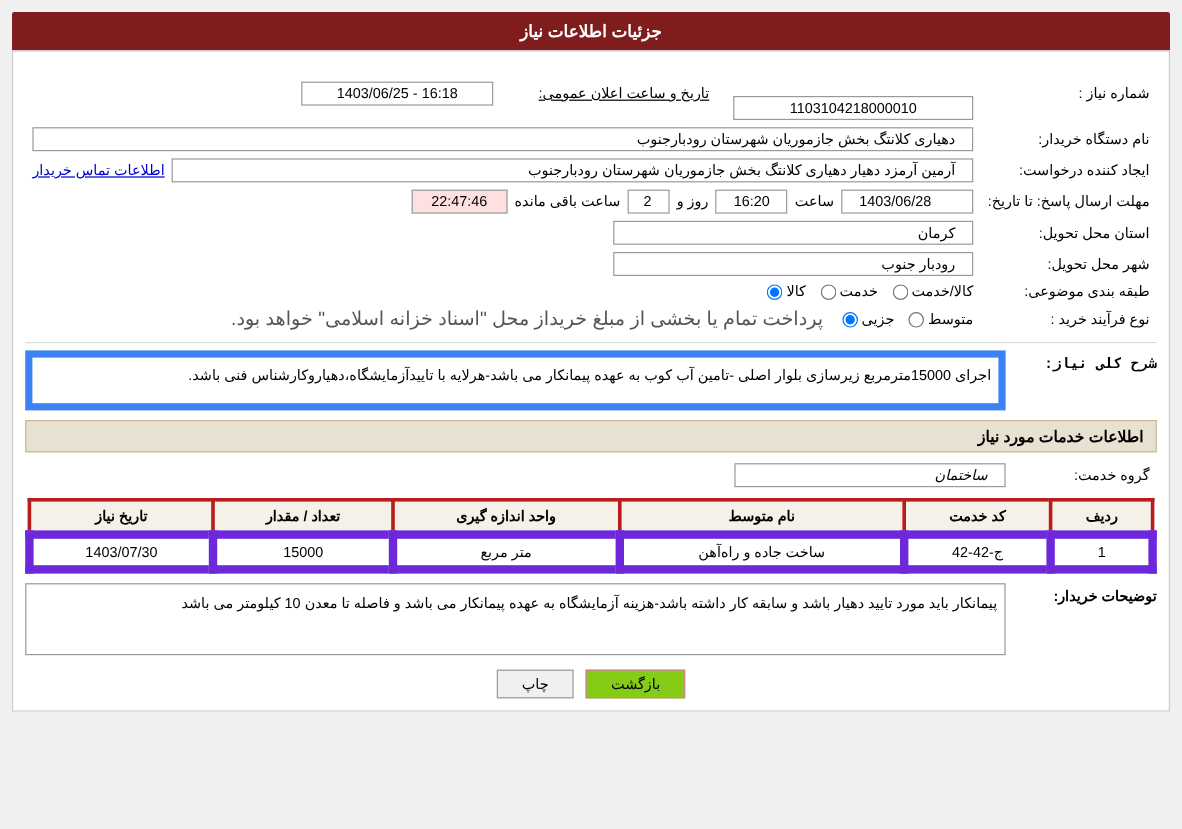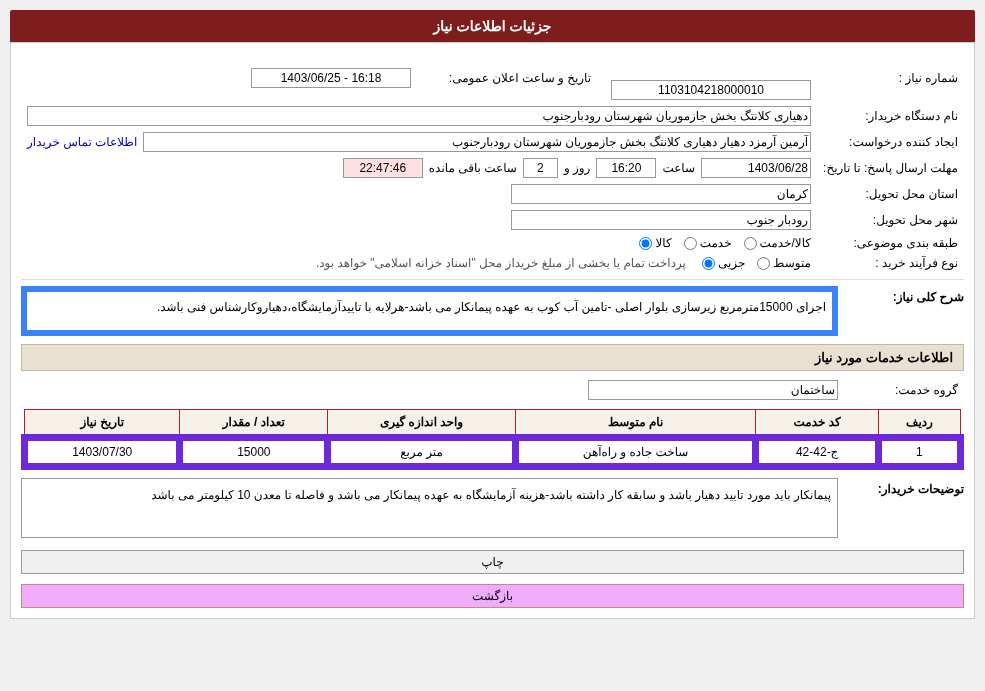--- a/index.html
+++ b/index.html
@@ -45,39 +45,40 @@
       white-space: nowrap;
       font-weight: normal;
       width: 120px;
     }
     .value-cell {
       text-align: right;
     }
     .input-like {
       border: 1px solid #999;
       background: #fff;
-      padding: 2px 2px;
+      padding: 2px 14px;
       display: inline-block;
       min-height: 20px;
       text-align: right;
     }
     .input-medium {
       width: 200px;
     }
     .input-small {
       width: 120px;
     }
     .row-flex {
       display: flex;
       align-items: center;
       gap: 6px;
       direction: rtl;
     }
     .blue-link {
       color: #0000cc;
+      text-decoration: underline;
       cursor: pointer;
       text-align: right;
     }
     .section-title {
       background: #e8e0d0;
       border: 1px solid #c8b89a;
       padding: 5px 10px;
       font-weight: bold;
       font-size: 13px;
       margin: 8px 0 6px 0;
@@ -109,50 +110,49 @@
       font-size: 12px;
       direction: rtl;
     }
     .service-table {
       width: 100%;
       border-collapse: collapse;
       margin: 6px 0;
     }
     .service-table th {
       background: #f5f0e8;
-      border: 1px solid #b91c1c;
+      border: 3px solid #b91c1c;
       padding: 5px 8px;
       text-align: center;
       font-size: 12px;
       font-weight: bold;
     }
     .service-table td {
       border: 7px solid #6d28d9;
       padding: 4px 8px;
       text-align: center;
       font-size: 12px;
     }
     .button-row {
       display: flex;
       justify-content: center;
       gap: 10px;
       margin-top: 12px;
       direction: ltr;
-      flex-direction: column;
     }
     .btn {
       padding: 4px 20px;
       border: 1px solid #999;
       cursor: pointer;
       font-size: 12px;
       font-family: Tahoma, Arial, sans-serif;
       background: #f0f0f0;
     }
     .btn-back {
-      background: #f0abfc;
+      background: #84cc16;
       border-color: #cc8888;
     }
     .btn-print {
       background: #f0f0f0;
       border-color: #999;
     }
     .relative-container {
       position: relative;
       overflow: hidden;
     }
@@ -176,21 +176,21 @@
   </div>
   <div class="main-content relative-container">
 
     <table class="info-table">
       <tbody>
           <tr>
         <td class="label-cell">شماره نیاز :</td>
         <td class="value-cell" style="width:220px;">
           <div class="input-like input-medium" style="width:200px; text-align:center; direction:ltr;margin-top:24px;">1103104218000010</div>
         </td>
-        <td class="label-cell" style="width:180px;">تاریخ و ساعت اعلان عمومی:</td>
+        <td class="label-cell" style="width:180px;text-decoration:underline;">تاریخ و ساعت اعلان عمومی:</td>
         <td class="value-cell">
           <div class="input-like" style="width:160px; text-align:center; direction:ltr;">1403/06/25 - 16:18</div>
         </td>
       </tr>
 
       <tr>
         <td class="label-cell">نام دستگاه خریدار:</td>
         <td colspan="3" class="value-cell">
           <div class="input-like" style="width:100%; min-width:500px;">دهیاری کلانتگ بخش جازموریان شهرستان رودبارجنوب</div>
         </td>
@@ -203,21 +203,21 @@
             <div class="input-like" style="flex:1;">آرمین آرمزد دهیار دهیاری کلانتگ بخش جازموریان شهرستان رودبارجنوب</div>
             <span class="blue-link">اطلاعات تماس خریدار</span>
           </div>
         </td>
       </tr>
 
       <tr>
         <td class="label-cell">مهلت ارسال پاسخ: تا تاریخ:</td>
         <td colspan="3" class="value-cell">
           <div class="row-flex" style="flex-wrap:nowrap;">
-            <div class="input-like input-small" style="width:110px; direction:ltr; text-align:right;">1403/06/28</div>
+            <div class="input-like input-small" style="width:110px; direction:ltr; text-align:left;">1403/06/28</div>
             <span>ساعت</span>
             <div class="input-like" style="width:60px; direction:ltr; text-align:center;">16:20</div>
             <span>روز و</span>
             <div class="input-like" style="width:35px; text-align:center;">2</div>
             <span>ساعت باقی مانده</span>
             <div class="input-like" style="width:80px; direction:ltr; text-align:center; background:#ffe0e0;">22:47:46</div>
           </div>
         </td>
       </tr>
 
@@ -262,46 +262,46 @@
             <div class="radio-group" style="margin-left:10px;">
               <div class="radio-item">
                 <label>متوسط</label>
                 <input type="radio" name="process" style="">
               </div>
               <div class="radio-item">
                 <label>جزیی</label>
                 <input type="radio" name="process" checked="" style="">
               </div>
             </div>
-            <span style="color:#555; font-size:12px;">پرداخت تمام یا بخشی از مبلغ خریداز محل "اسناد خزانه اسلامی" خواهد بود.</span>
+            <span style="color:#555; font-size:16px;">پرداخت تمام یا بخشی از مبلغ خریداز محل "اسناد خزانه اسلامی" خواهد بود.</span>
           </div>
         </td>
       </tr>
     </tbody>
       </table>
 
     <hr class="divider">
 
     <div class="row-flex" style="align-items:flex-start; margin-bottom:8px;">
-      <div style="width:120px; text-align:right; font-weight:bold; padding-top:4px; flex-shrink:0;">
+      <div style="width:120px; text-align:right; font-weight:bold; padding-top:4px; flex-shrink:0;font-family:Liberation Mono, monospace;">
         <span>شرح کلی نیاز:</span>
       </div>
       <div style="flex:1;">
         <div class="description-box">اجرای 15000مترمربع زیرسازی بلوار اصلی -تامین آب کوب به عهده پیمانکار می باشد-هرلایه با تاییدآزمایشگاه،دهیاروکارشناس فنی باشد.</div>
       </div>
     </div>
 
     <div class="section-title">اطلاعات خدمات مورد نیاز</div>
 
     <table class="info-table">
       <tbody>
           <tr>
         <td class="label-cell">گروه خدمت:</td>
         <td class="value-cell">
-          <div class="input-like" style="width:250px;">ساختمان</div>
+          <div class="input-like" style="width:226px;font-style:italic;">ساختمان</div>
         </td>
       </tr>
     </tbody>
       </table>
 
     <table class="service-table">
       <thead>
         <tr>
           <th>ردیف</th>
           <th>کد خدمت</th>

